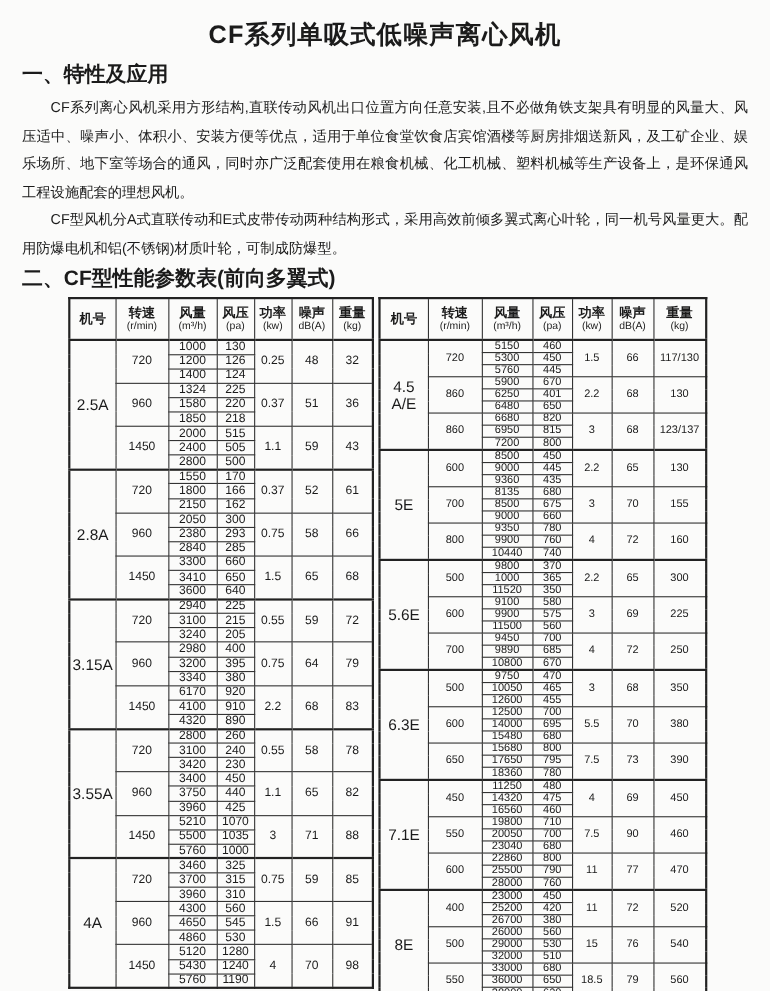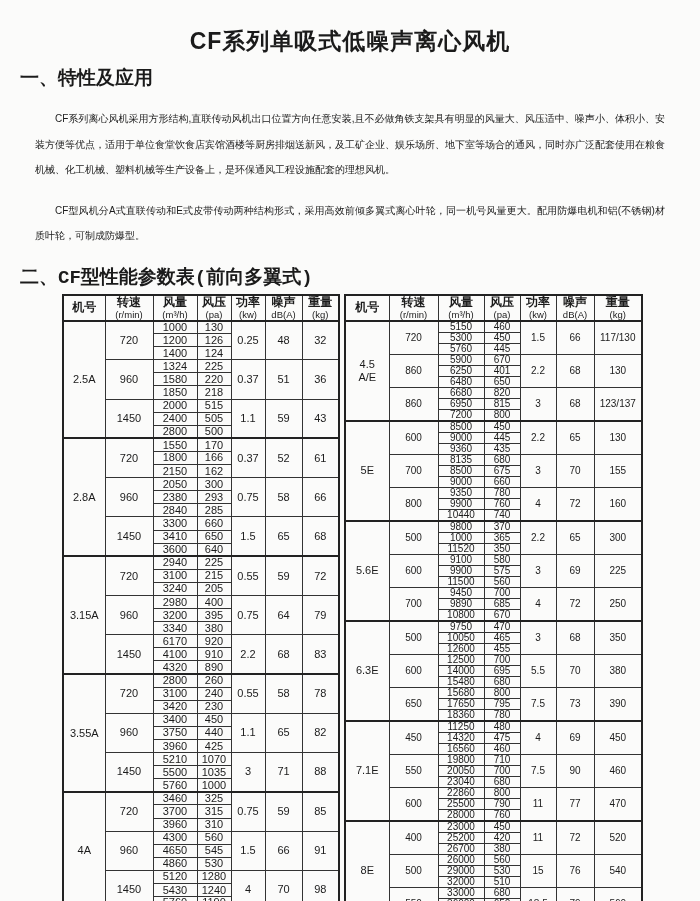--- a/index.html
+++ b/index.html
@@ -1,35 +1,35 @@
 <!DOCTYPE html>
 <html><head>
 <meta charset="utf-8">
 <style>
   html,body{margin:0;padding:0;background:#fbfbfa;color:#1b1b1b;
     font-family:"Liberation Sans","DejaVu Sans",sans-serif;}
   .page{width:700px;height:901px;box-sizing:border-box;padding:6px 20px 0 20px;overflow:hidden;}
-  .doc-title{text-align:center;font-size:23px;font-weight:700;letter-spacing:1px;margin:20px 0 8px 0;}
-  .sec-heading{font-size:19px;font-weight:700;margin:2px 0 4px 0;font-family:Liberation Mono, monospace;}
-  .body-para{font-size:10px;line-height:25.5px;text-indent:2em;text-align:justify;margin:15px;}
+  .doc-title{text-align:center;font-size:23px;font-weight:700;letter-spacing:1px;margin:10px 0 8px 0;}
+  .sec-heading{font-size:19px;font-weight:700;margin:2px 0 4px 0;}
+  .body-para{font-size:13px;line-height:25.5px;text-indent:2em;text-align:justify;margin:0;}
   .tables{display:flex;align-items:flex-start;margin-left:42px;margin-top:4px;}
   table{border-collapse:collapse;table-layout:fixed;}
   .tbl{border:2px solid #222;}
   .tbl th,.tbl td{border:1px solid #333;padding:0;text-align:center;vertical-align:middle;
     overflow:hidden;white-space:nowrap;}
-  .tbl thead tr{height:26px;}
+  .tbl thead tr{height:38px;}
   .tbl .h1{font-size:12px;font-weight:700;line-height:13px;}
   .tbl .h2{font-size:9.5px;font-weight:400;line-height:11px;text-align:center;}
   .tbl-left{width:276px;margin-right:4px;}
   .tbl-right{width:297px;}
   .tbl-left tbody tr{height:13.1px;}
   .tbl-right tbody tr{height:10.95px;}
   .tbl-left tbody td{font-size:11px;line-height:1;}
   .tbl-right tbody td{font-size:10px;line-height:1;}
-  .tbl td.model{font-size:11px;line-height:1.15;}
+  .tbl td.model{font-size:14px;line-height:1.15;}
   .model-start td{border-top:2px solid #222;}
 </style>
 </head>
 <body>
 
 <div class="page">
   <div class="doc-title">CF系列单吸式低噪声离心风机</div>
 
   <div class="sec-heading">一、特性及应用</div>
   <p class="body-para">CF系列离心风机采用方形结构,直联传动风机出口位置方向任意安装,且不必做角铁支架具有明显的风量大、风压适中、噪声小、体积小、安装方便等优点，适用于单位食堂饮食店宾馆酒楼等厨房排烟送新风，及工矿企业、娱乐场所、地下室等场合的通风，同时亦广泛配套使用在粮食机械、化工机械、塑料机械等生产设备上，是环保通风工程设施配套的理想风机。</p>

